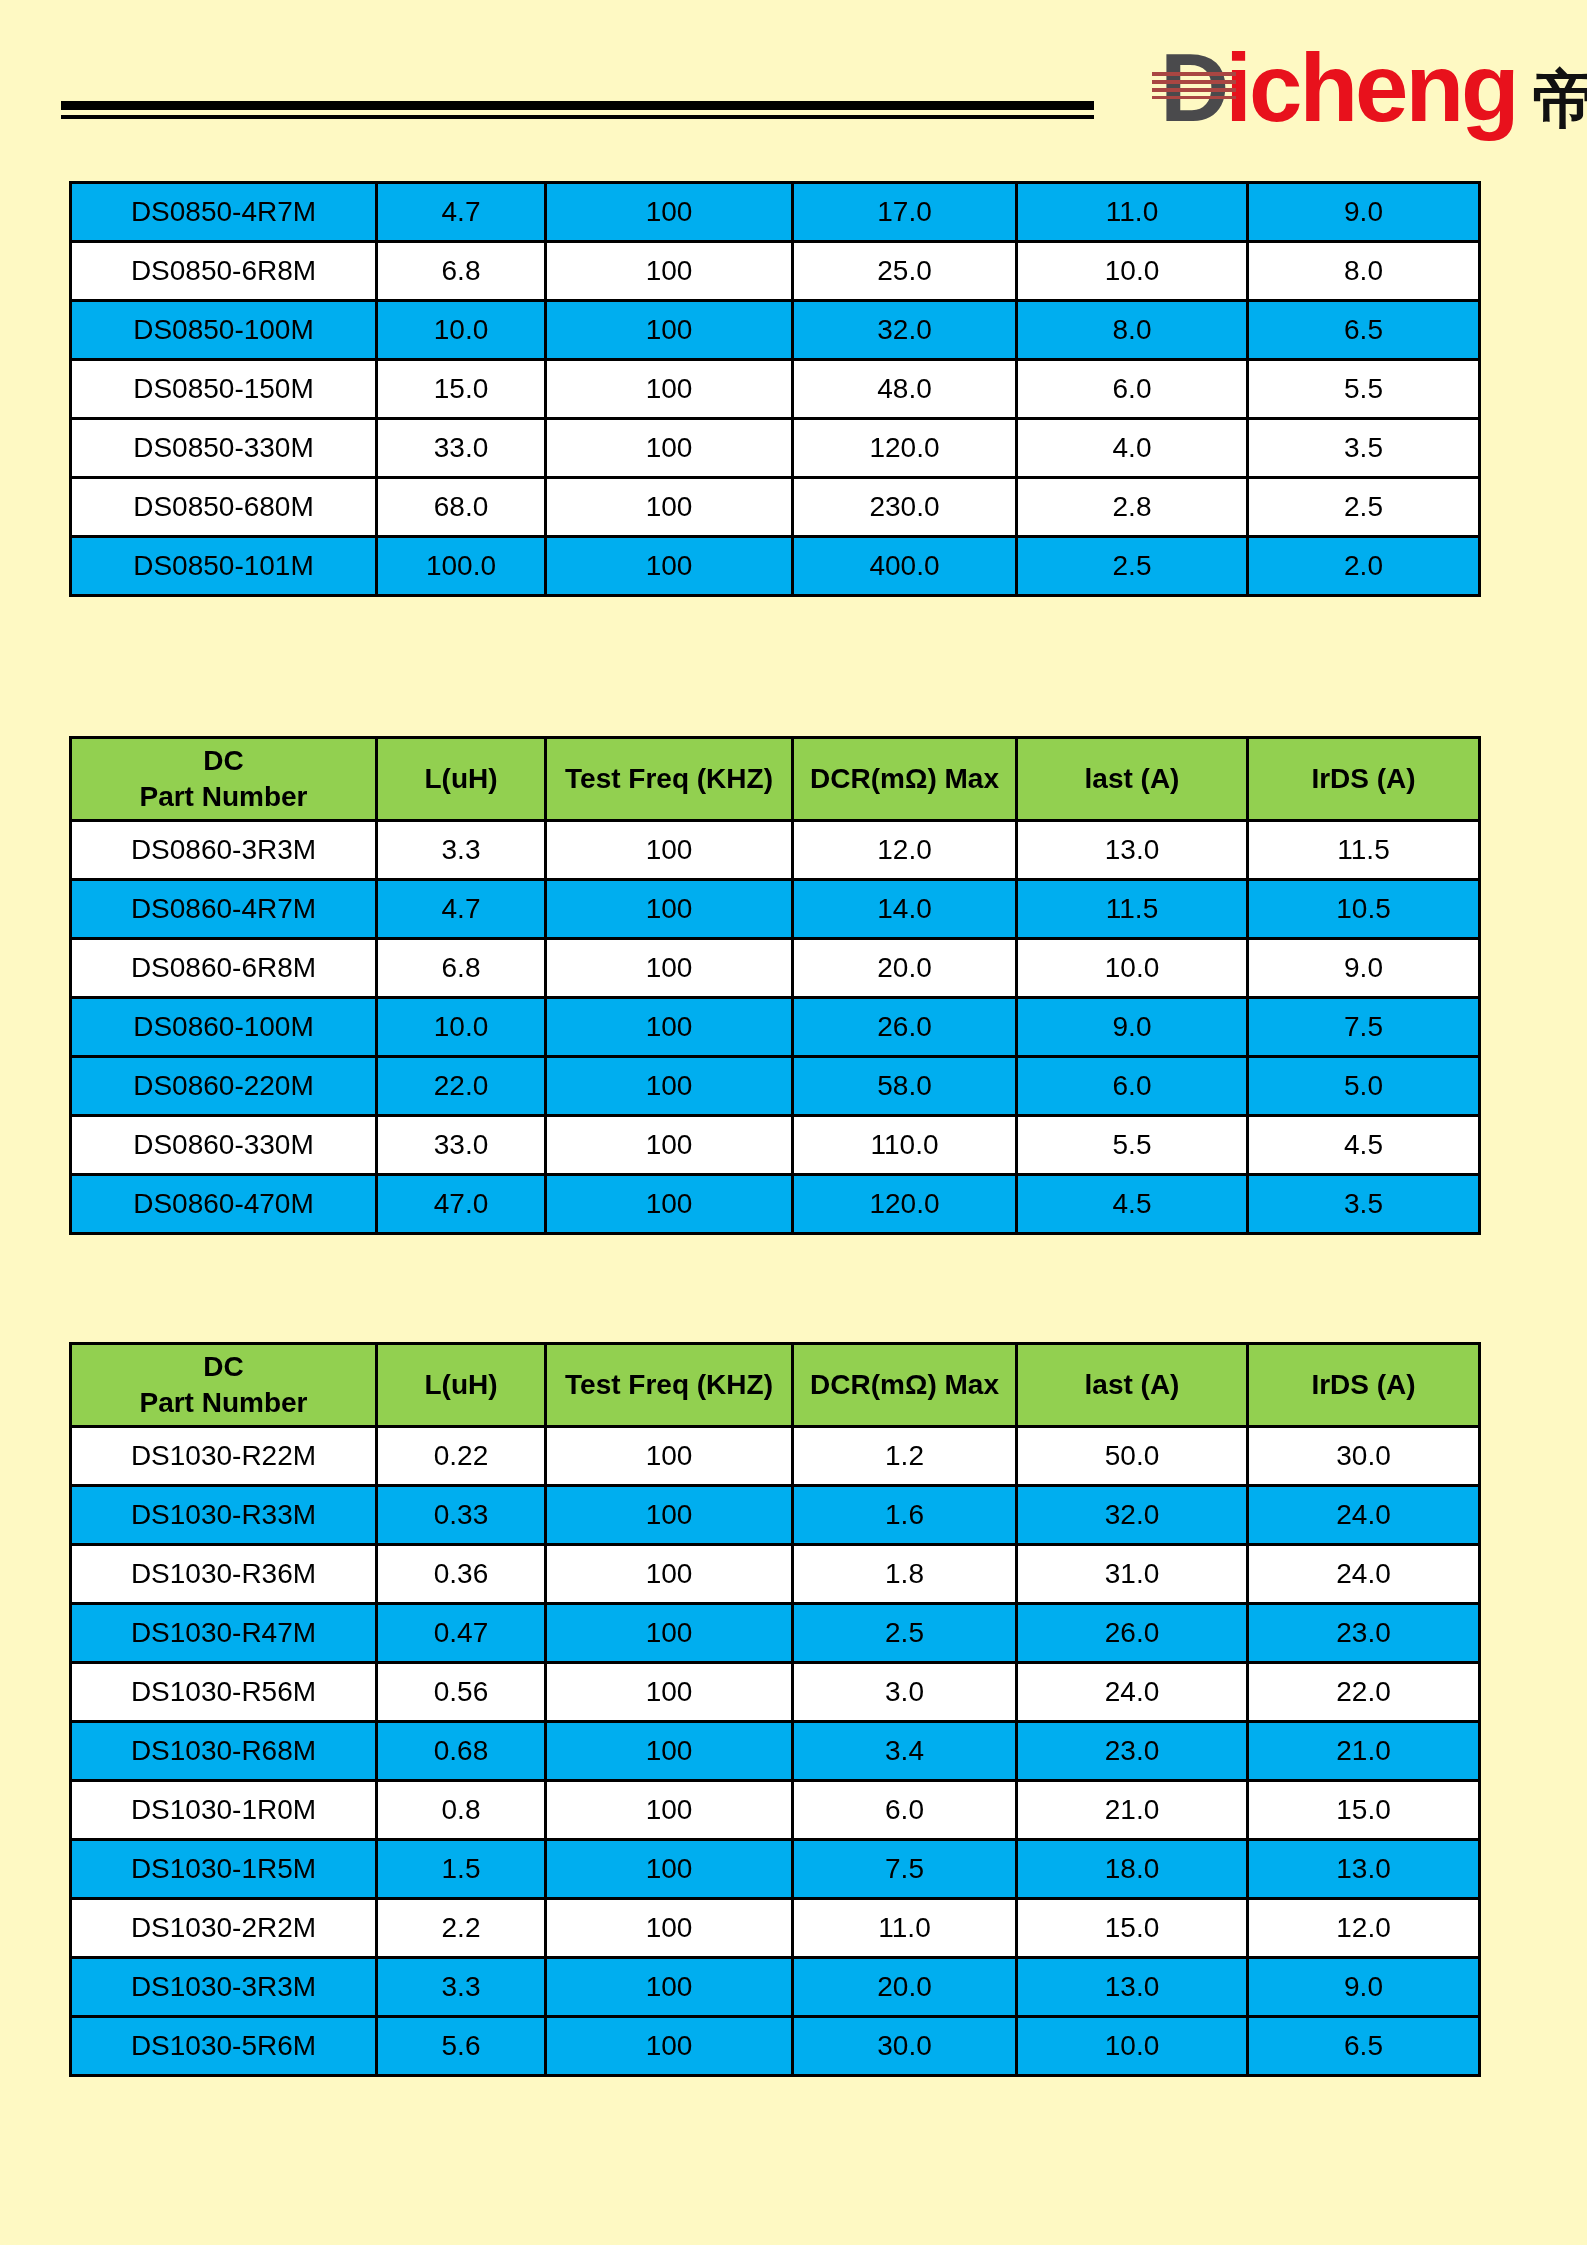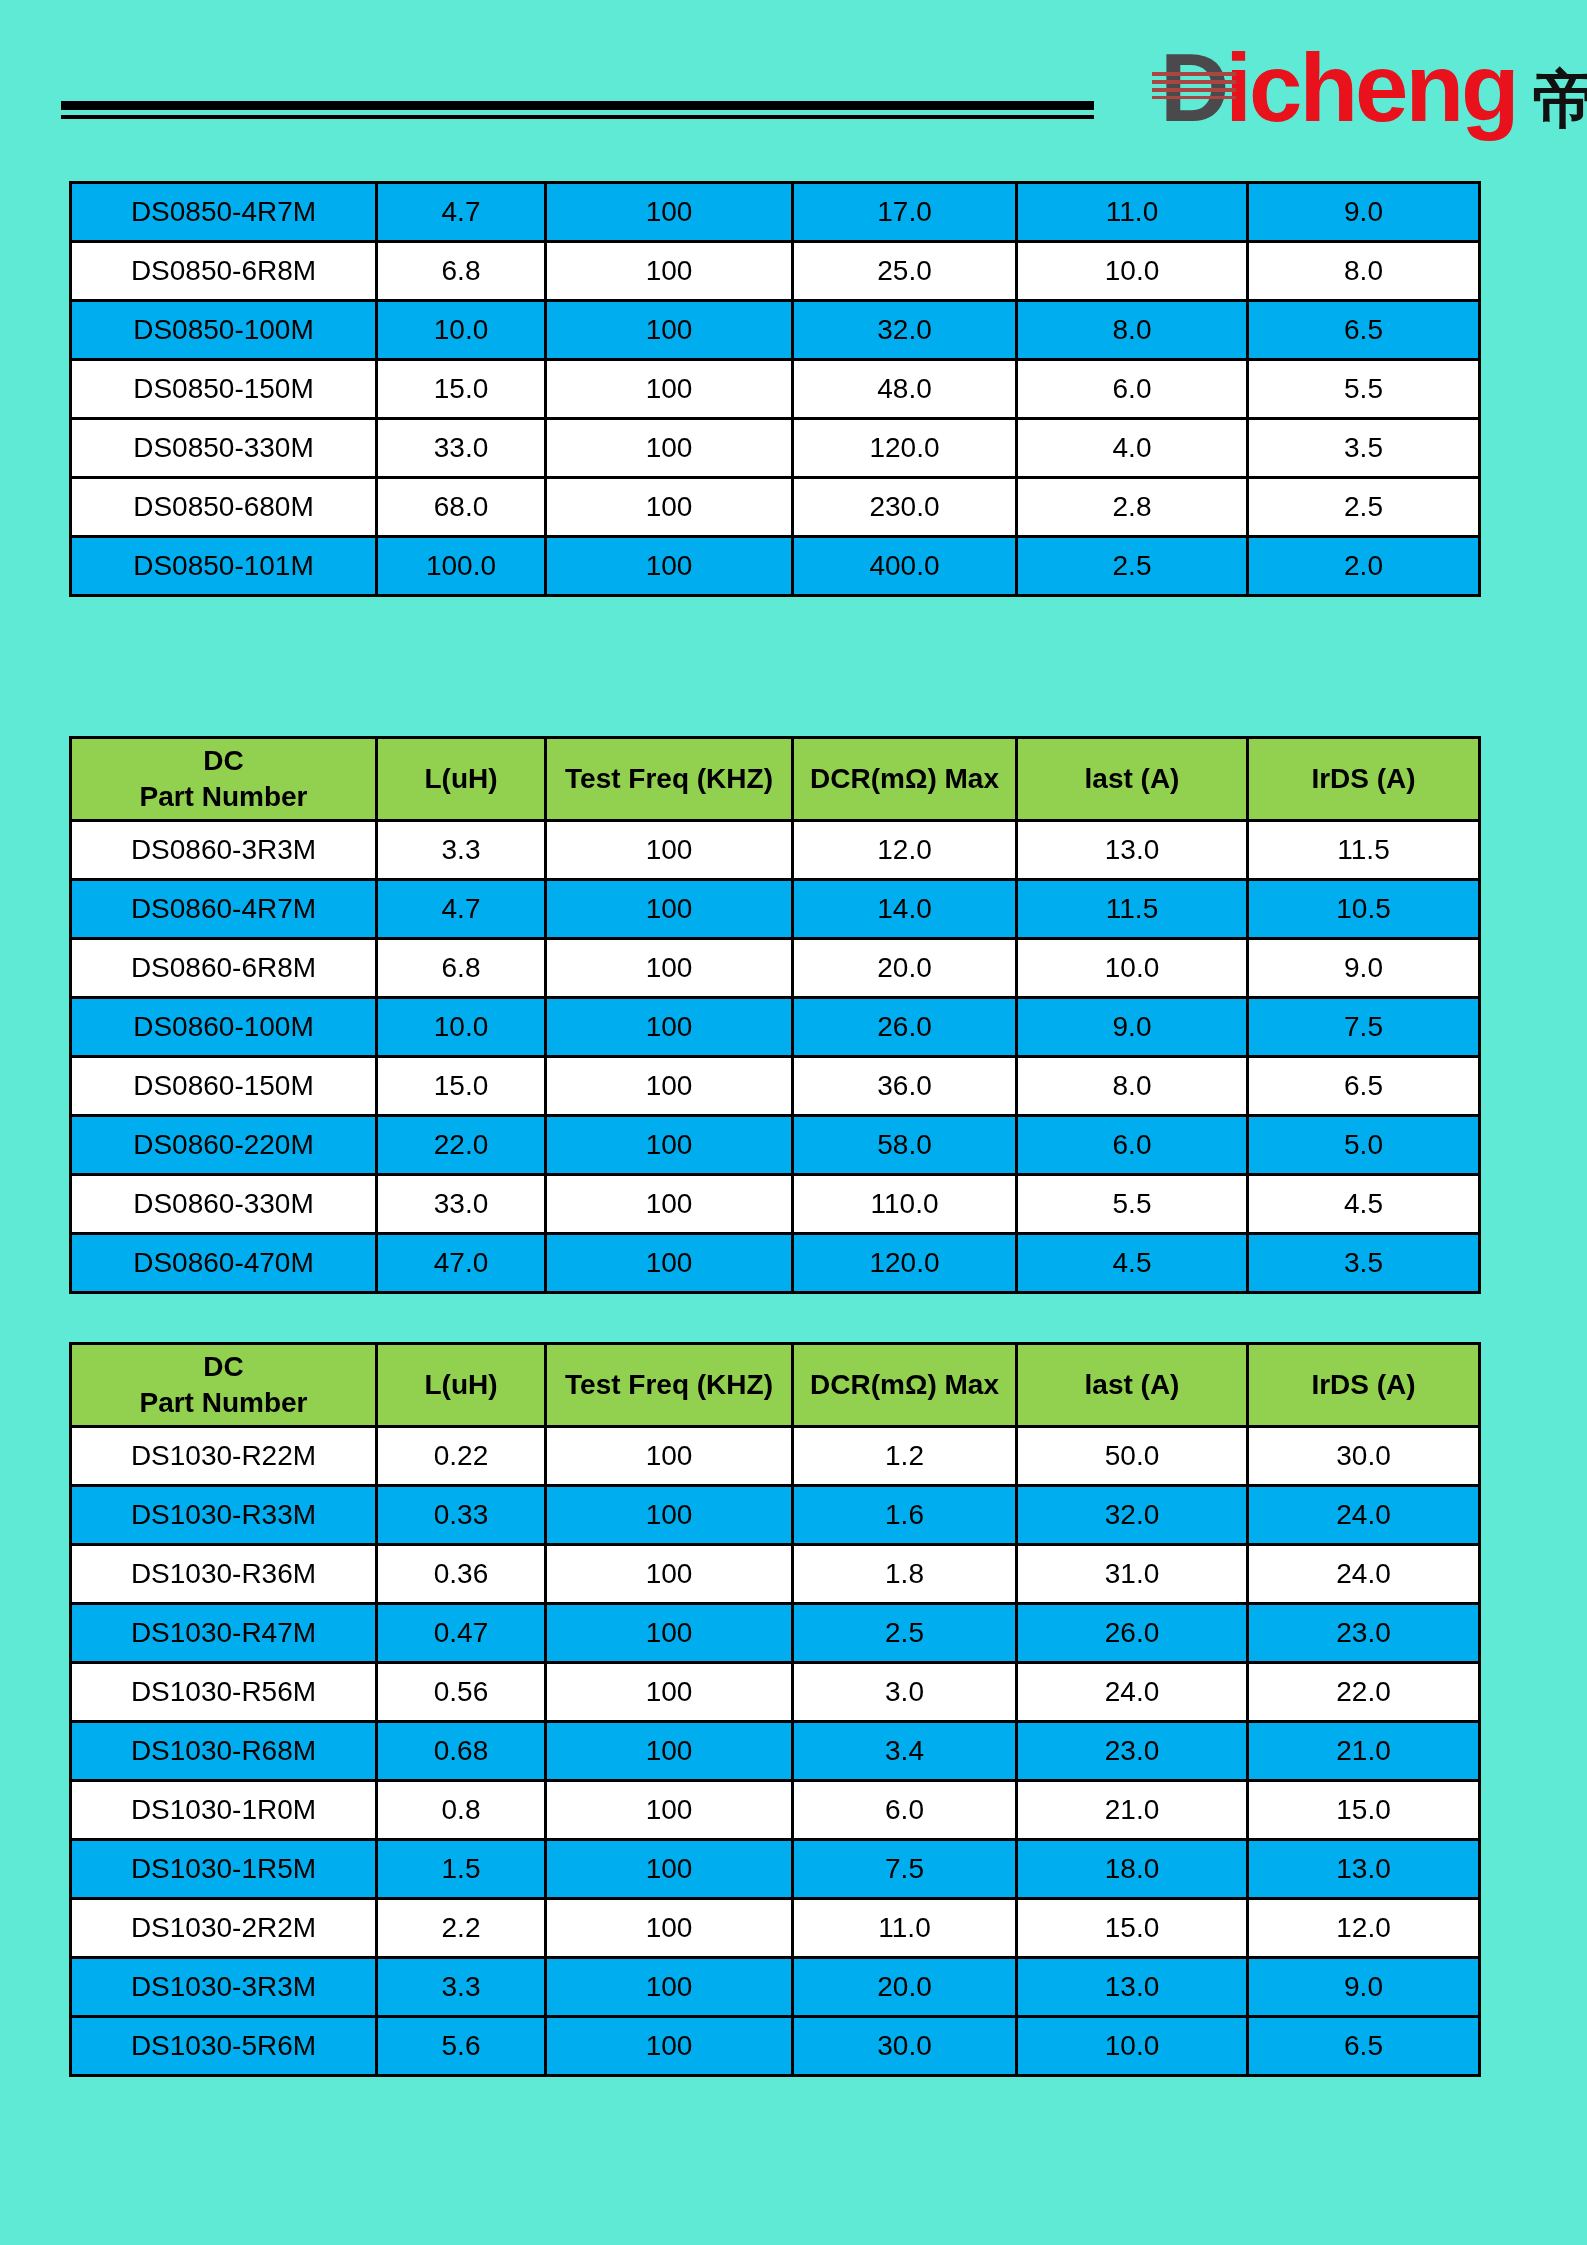--- a/index.html
+++ b/index.html
@@ -1,17 +1,17 @@
 <!DOCTYPE html>
 <html style="--blue: #00AEEF; --green: #92D050; --red: #E8111C; --gray: #4A4A4C;"><head>
 <meta charset="utf-8">
 <style>
   html,body{margin:0;padding:0;background:#fff;}
   .page{
-    position:relative;width:1587px;height:2245px;background:#5eead4;
+    position:relative;width:1587px;height:2245px;background:#fef9c3;
     font-family:"Liberation Sans",sans-serif;color:#000;overflow:hidden;
   }
   
   .rule{position:absolute;background:#000;}
   .rule-thick{left:61px;top:101px;width:1033px;height:9px;}
   .rule-thin{left:61px;top:115px;width:1033px;height:4px;}
   
   .logo{position:absolute;left:1160px;top:40px;display:flex;align-items:baseline;white-space:nowrap;}
   .logo-d{position:relative;display:inline-block;font-size:96px;font-weight:bold;line-height:1;
           letter-spacing:-4px;color:var(--gray,#4A4A4C);}
@@ -160,28 +160,20 @@
           <td>9.0</td>
         </tr>
         <tr class="blue">
           <td>DS0860-100M</td>
           <td>10.0</td>
           <td>100</td>
           <td>26.0</td>
           <td>9.0</td>
           <td>7.5</td>
         </tr>
-        <tr>
-          <td>DS0860-150M</td>
-          <td>15.0</td>
-          <td>100</td>
-          <td>36.0</td>
-          <td>8.0</td>
-          <td>6.5</td>
-        </tr>
         <tr class="blue">
           <td>DS0860-220M</td>
           <td>22.0</td>
           <td>100</td>
           <td>58.0</td>
           <td>6.0</td>
           <td>5.0</td>
         </tr>
         <tr>
           <td>DS0860-330M</td>

